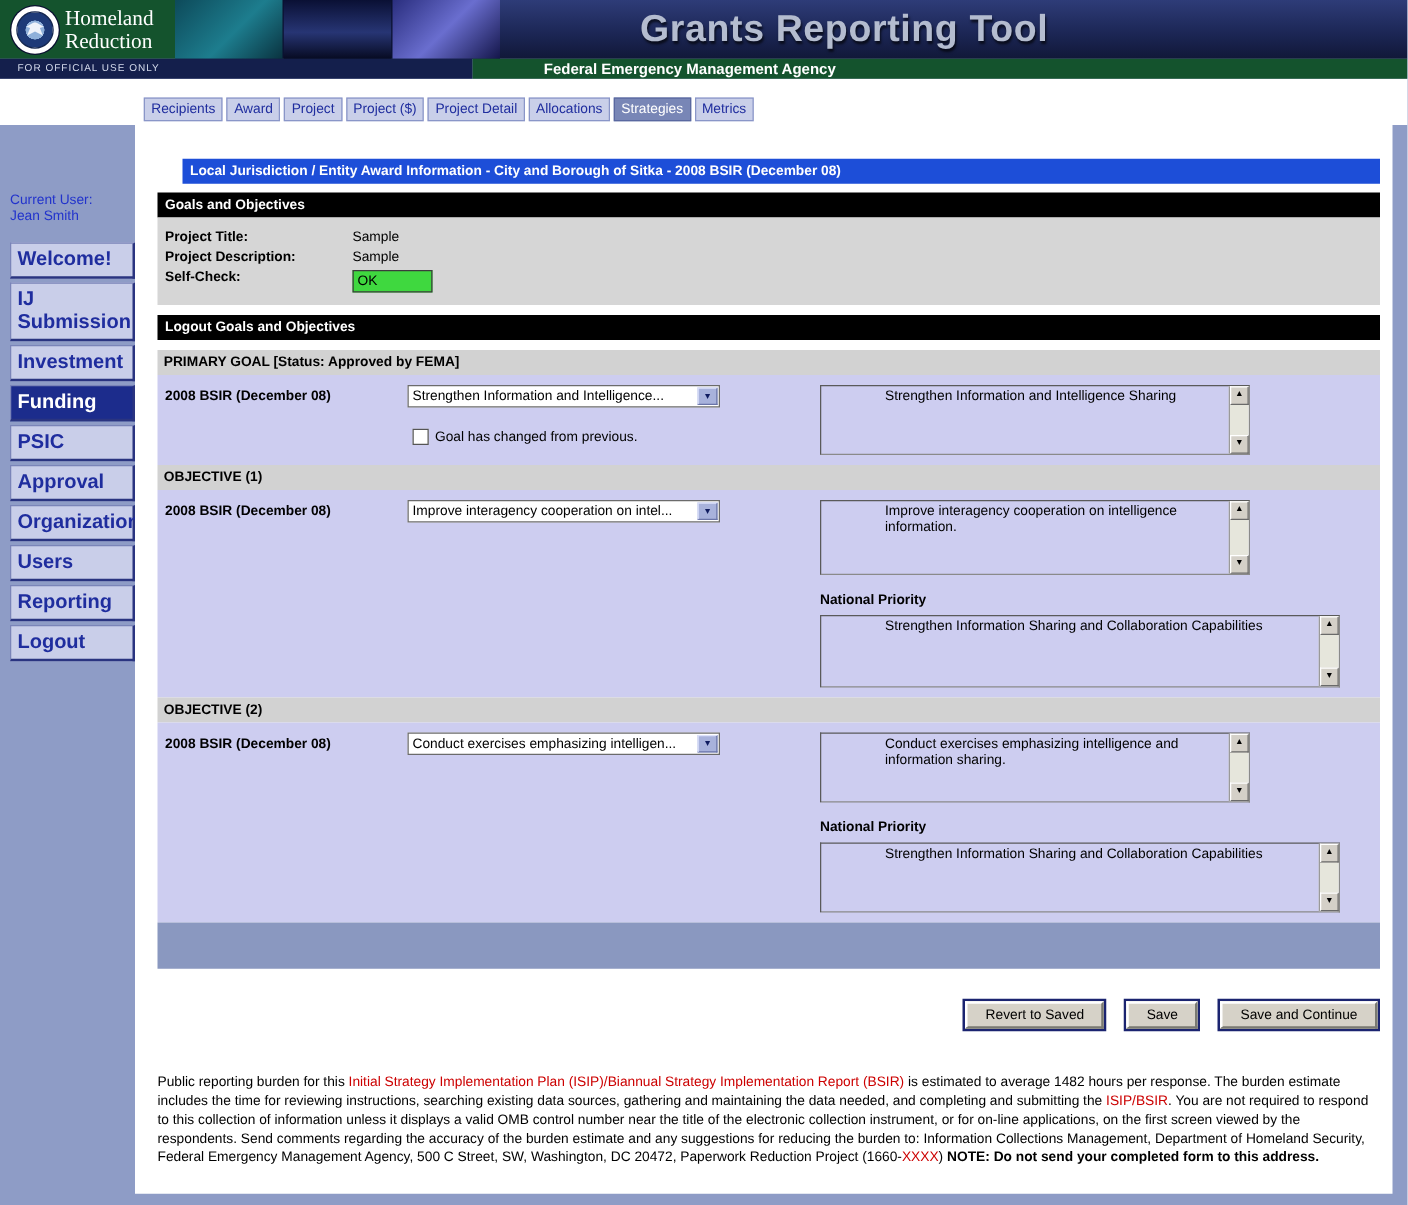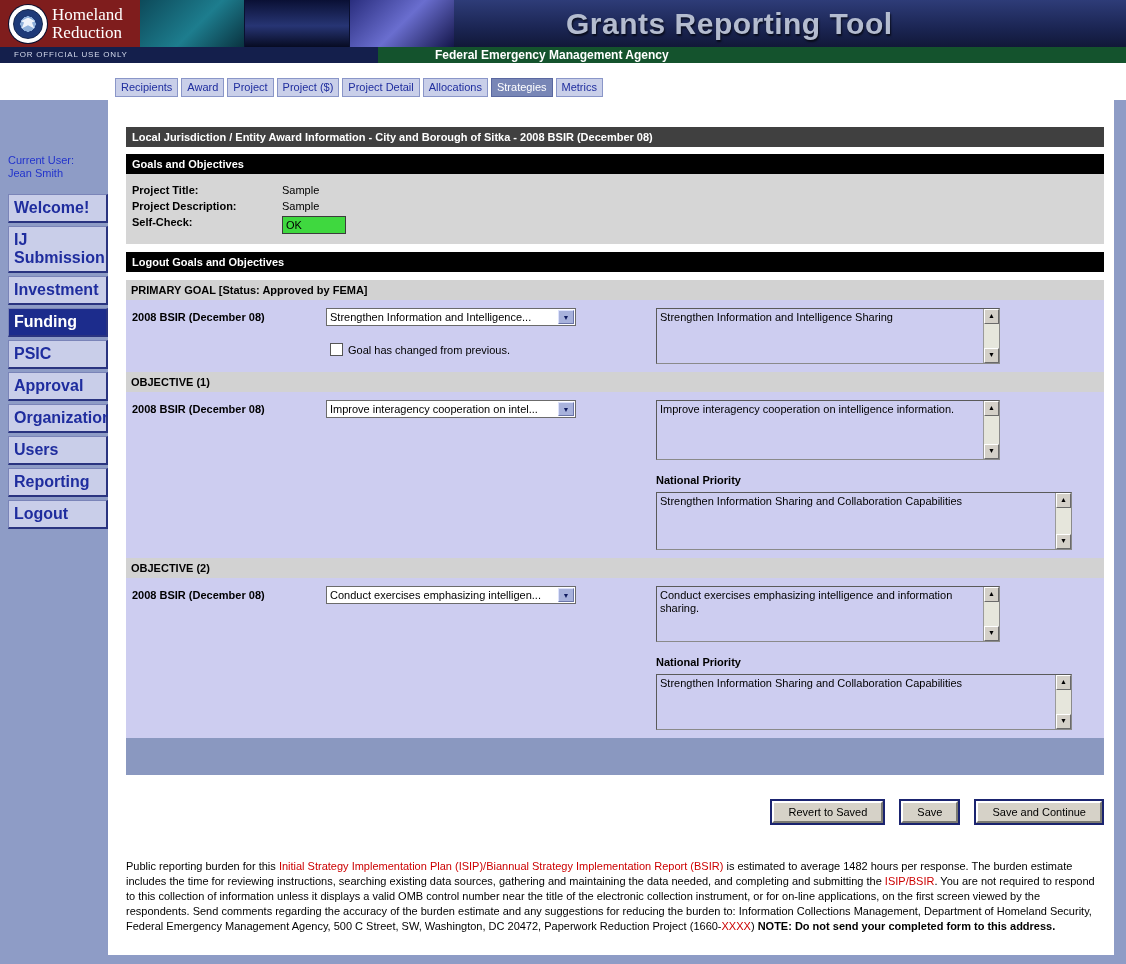--- a/index.html
+++ b/index.html
@@ -2,21 +2,21 @@
 <html><head>
 <meta charset="utf-8">
 <style>
   * { margin:0; padding:0; box-sizing:border-box; }
   html,body { width:1126px; height:964px; }
   body { font-family:"Liberation Sans", sans-serif; background:#8e9cc6; overflow:hidden; }
   .screen { width:1126px; height:964px; overflow:hidden; }
 
   
   .hdr-top { height:47px; display:flex; }
-  .hdr-left { width:454px; background:#7f1d1d; display:flex; align-items:center; }
+  .hdr-left { width:400px; background:#14532d; display:flex; align-items:center; }
   .seal { width:38px; height:38px; border-radius:50%; background:#fff; margin:4px 5px 4px 9px; position:relative; flex-shrink:0; box-shadow:0 0 0 1px #0a1030; }
   .seal::before { content:""; position:absolute; inset:4px; border-radius:50%; background:radial-gradient(circle,#8fb0da 0 38%,#1e3a78 39% 100%); border:1px solid #14264e; }
   .seal::after { content:""; position:absolute; left:50%; top:50%; width:14px; height:11px; transform:translate(-50%,-55%); background:#eef2fa; clip-path:polygon(50% 0,100% 35%,78% 45%,95% 100%,50% 70%,5% 100%,22% 45%,0 35%); }
   .brand { color:#fff; font-family:"Liberation Serif", serif; font-size:17px; line-height:18px; width:88px; }
   .photos { flex:1; height:47px; display:flex; gap:1px; background:#0a1030; }
   .ph { flex:1; }
   .ph1 { background:linear-gradient(135deg,#0d4a5a 0%,#1d7d8e 55%,#0a3340 100%); }
   .ph2 { background:linear-gradient(180deg,#0a1034 0%,#273574 55%,#070b22 100%); }
   .ph3 { background:linear-gradient(135deg,#2a2e7e 0%,#6a6ecf 50%,#14164a 100%); }
   .hdr-right { flex:1; background:linear-gradient(180deg,#2e3c78 0%,#1b2553 60%,#111838 100%); display:flex; align-items:center; }
@@ -33,21 +33,21 @@
   
   .page { display:flex; height:864px; }
   .sidebar { width:108px; flex-shrink:0; padding-top:30px;margin-top:24px; }
   .cu-label,.cu-name { color:#2233cc; font-size:11px; line-height:13px; margin-left:8px; }
   .nav { margin-top:14px; }
   .nav-item { width:100px; margin:0 0 3px 8px; background:#c9cee9; color:#1f2d9e; font-size:16px; font-weight:bold; padding:4px 0 4px 5px; border:1px solid #7a84b8; border-right:2px solid #2a3480; border-bottom:2px solid #2a3480; cursor:pointer; }
   .nav-item.active { background:#1c2c8c; color:#fff; }
 
   .content { flex:1; background:#fff; margin:0 12px 9px 0; padding:27px 10px 0 18px; overflow:hidden; }
 
-  .bar-navy { background:#404040; color:#fff; font-weight:bold; font-size:11px; padding:4px 6px; }
+  .bar-navy { background:#1d4ed8; color:#fff; font-weight:bold; font-size:11px; padding:4px 6px;margin-left:20px; }
   .bar-black { background:#000; color:#fff; font-weight:bold; font-size:11px; padding:4px 6px; }
   .mt7 { margin-top:7px; } .mt8 { margin-top:8px; }
 
   .info-block { background:#d6d6d6; padding:8px 6px 10px; }
   .info-row { display:flex; font-size:11px; line-height:16px; }
   .info-label { width:150px; font-weight:bold; }
   .info-val {}
   .selfcheck { width:64px; background:#3fd83f; border:1px solid #3c3c3c; font-size:11px; line-height:14px; padding:1px 3px; margin-top:2px; }
 
   .sec-bar { background:#d2d2d2; color:#000; font-weight:bold; font-size:11px; padding:4px 5px; }
@@ -58,21 +58,21 @@
   .fr-text { width:344px; }
 
   .combo { position:relative; width:250px; height:18px; background:#fff; border:1px solid #6b6b6b; font-size:11px; line-height:16px; padding-left:3px; cursor:pointer; white-space:nowrap; overflow:hidden; }
   .combo-btn { position:absolute; top:1px; right:1px; bottom:1px; width:16px; background:#a8b2dc; border:1px solid; border-color:#dde2fc #6a74a8 #6a74a8 #dde2fc; color:#101c60; font-size:7px; text-align:center; line-height:13px; }
 
   .chk-row { margin:17px 0 0 4px; display:flex; align-items:center; font-size:11px; }
   .chk { width:13px; height:13px; background:#fff; border:1px solid #555; margin-right:5px; flex-shrink:0; cursor:pointer; }
 
   .tarea { position:relative; height:56px; background:#cdcdf0; border:1px solid #8a8a8a; border-top-color:#5a5a5a; border-left-color:#5a5a5a; font-size:11px; cursor:text; }
   .tarea.h60 { height:60px; } .tarea.h58 { height:58px; }
-  .tarea-text { padding:2px 20px 2px 3px; line-height:13px; }
+  .tarea-text { padding:2px 20px 2px 3px; line-height:13px;margin-left:48px; }
   .vsb { position:absolute; top:0; right:0; bottom:0; width:16px; background:#e6e6dc; border-left:1px solid #9a9a9a; display:flex; flex-direction:column; justify-content:space-between; }
   .sb-btn { height:15px; background:#d4d0c8; border:1px solid; border-color:#fff #6a6a6a #6a6a6a #fff; font-size:7px; line-height:12px; text-align:center; color:#000; cursor:pointer; }
 
   .np-label { font-weight:bold; font-size:11px; margin:14px 0 6px 530px; }
   .np-area { margin-left:530px; width:416px; }
 
   .steel-band { height:37px; background:#8a98c0; }
 
   .btn-row { display:flex; justify-content:flex-end; gap:14px; margin-top:24px; }
   .btn-wrap { border:2px solid #1b2470; background:#d6d2c8; }

